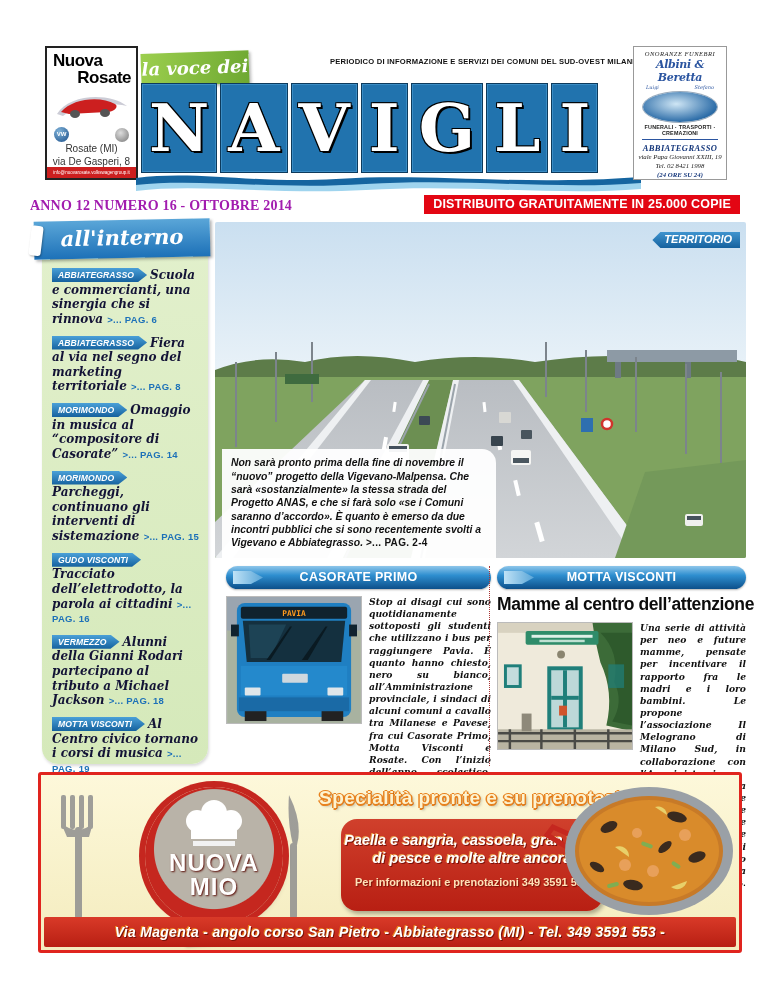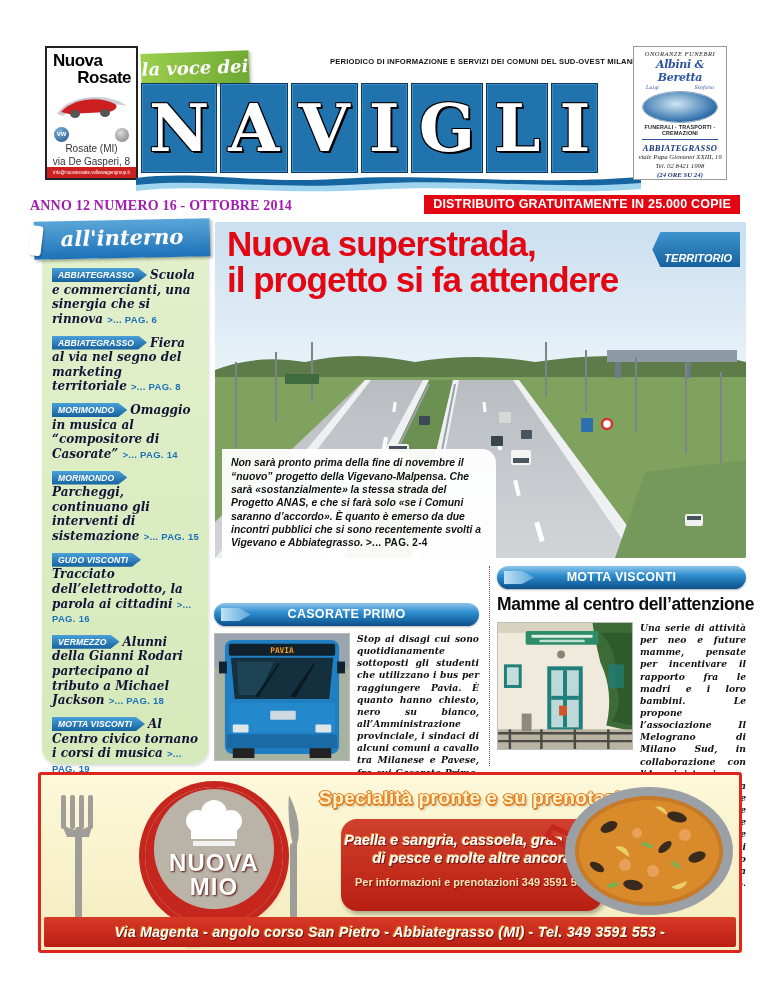--- a/index.html
+++ b/index.html
@@ -45,27 +45,27 @@
   .ribbon-interno::before { content:""; position:absolute; left:-4px; top:4px; width:12px; height:30px; background:#fff; border-radius:3px; transform:rotate(8deg); box-shadow:1px 1px 2px rgba(0,0,0,.3); }
   .sb-list { position:absolute; left:10px; right:8px; top:42px; }
   .sb-item { margin-bottom:9px; font-family:"DejaVu Serif", serif; font-style:italic; font-weight:bold; font-size:12px; line-height:1.22; color:#131336; }
   .sb-tag { display:inline-block; background:linear-gradient(180deg,#4aa0d8,#15619e); color:#fff; font-family:"Liberation Sans", sans-serif; font-style:italic; font-weight:bold; font-size:8.6px; line-height:12px; padding:1px 13px 1px 6px; margin-right:3px; clip-path:polygon(0 0, calc(100% - 9px) 0, 100% 50%, calc(100% - 9px) 100%, 0 100%); vertical-align:1px; letter-spacing:.1px; }
   .sb-page { color:#1d71b8; font-family:"Liberation Sans", sans-serif; font-style:normal; font-weight:bold; font-size:9.5px; letter-spacing:.3px; }
 
   
   .hero { position:absolute; left:215px; top:222px; width:531px; height:336px; overflow:hidden; border-radius:2px; }
   .hero svg.photo { position:absolute; inset:0; }
   .hero h1 { position:absolute; left:12px; top:4px; color:#e30613; font-size:35px; line-height:1.04; letter-spacing:-1px; font-weight:bold; }
-  .badge { position:absolute; right:6px; top:10px; background:linear-gradient(180deg,#3f94cf,#15619e); color:#fff; font-style:italic; font-weight:bold; font-size:11px; padding:20px 8px 3px 12px; clip-path:polygon(8px 0, 100% 0, 100% 100%, 8px 100%, 0 50%); }
+  .badge { position:absolute; right:6px; top:10px; background:linear-gradient(180deg,#3f94cf,#15619e); color:#fff; font-style:italic; font-weight:bold; font-size:11px; padding:1px 8px 3px 12px; clip-path:polygon(8px 0, 100% 0, 100% 100%, 8px 100%, 0 50%); }
   .caption { position:absolute; left:7px; bottom:0; width:274px; background:rgba(255,255,255,.95); border-radius:0 14px 0 0; padding:7px 9px 8px; font-style:italic; font-weight:bold; font-size:10.4px; line-height:1.28; color:#111; }
   .caption .pref { font-style:normal; font-weight:bold; color:#111; font-size:10px; letter-spacing:.3px; }
 
   
   .article { position:absolute; top:566px; height:200px; }
-  .article.left { left:214px; width:265px;margin-top:37px; }
+  .article.left { left:226px; width:265px; }
   .article.right { left:489px; width:257px; border-left:1px dotted #a33; padding-left:7px; }
   .article.right .bar, .article.right .art-row { margin-left:0; }
   .bar { position:relative; height:23px; border-radius:12px; background:linear-gradient(180deg,#8ec6ea 0%,#2f8fd0 40%,#0c4f8a 100%); box-shadow:0 1px 2px rgba(0,0,0,.3); color:#fff; font-weight:bold; font-size:12.5px; text-align:center; line-height:23px; letter-spacing:.3px; }
   .bar .chev { position:absolute; left:7px; top:5px; width:30px; height:13px; background:linear-gradient(90deg,#bfe2f6,#5aa6d8); clip-path:polygon(0 0, 60% 0, 100% 50%, 60% 100%, 0 100%); }
   .art-title { margin-top:5px; font-size:17.5px; font-weight:bold; color:#0c0c0c; letter-spacing:-.4px; white-space:nowrap; }
   .art-row { display:flex; gap:7px; margin-top:7px; }
   .art-photo { width:136px; height:128px; border:1px solid #bbb; flex:0 0 auto; }
   .art-body { font-family:"DejaVu Serif", serif; font-style:italic; font-weight:bold; font-size:9.2px; line-height:1.32; text-align:justify; color:#111; }
   .art-body .pref { font-family:"Liberation Sans", sans-serif; font-style:normal; font-size:8.6px; color:#111; letter-spacing:.3px; }
 
@@ -267,24 +267,20 @@
           <rect x="298" y="236" width="16" height="5" fill="#4a565f"></rect>
         <rect x="276" y="214" width="12" height="10" rx="1" fill="#38444e"></rect>
         <rect x="306" y="208" width="11" height="9" rx="1" fill="#49555e"></rect>
         <rect x="284" y="190" width="12" height="11" rx="1" fill="#d8d8d4"></rect>
       </g>
       <path d="M430 250 L531 238 L531 336 L400 336 Z" fill="#74995a"></path>
       <rect x="470" y="292" width="18" height="12" rx="2" fill="#f0f0ee"></rect>
         <rect x="472" y="294" width="14" height="4" fill="#46525c"></rect>
     </svg>
     <div class="badge">TERRITORIO</div>
-    <h1>
-      <span>Nuova superstrada,</span><br>
-      <span>il progetto si fa attendere</span>
-    </h1>
     <div class="caption">
       <span>Non sarà pronto prima della fine di novembre il “nuovo” progetto della Vigevano-Malpensa. Che sarà «sostanzialmente» la stessa strada del Progetto ANAS, e che si farà solo «se i Comuni saranno d’accordo». È quanto è emerso da due incontri pubblici che si sono recentemente svolti a Vigevano e Abbiategrasso. </span>
       <span class="pref">&gt;... PAG. 2-4</span>
     </div>
   </section>
 
   <article class="article left">
     <div class="bar">
       <span class="chev"></span>
       <span>CASORATE PRIMO</span>

